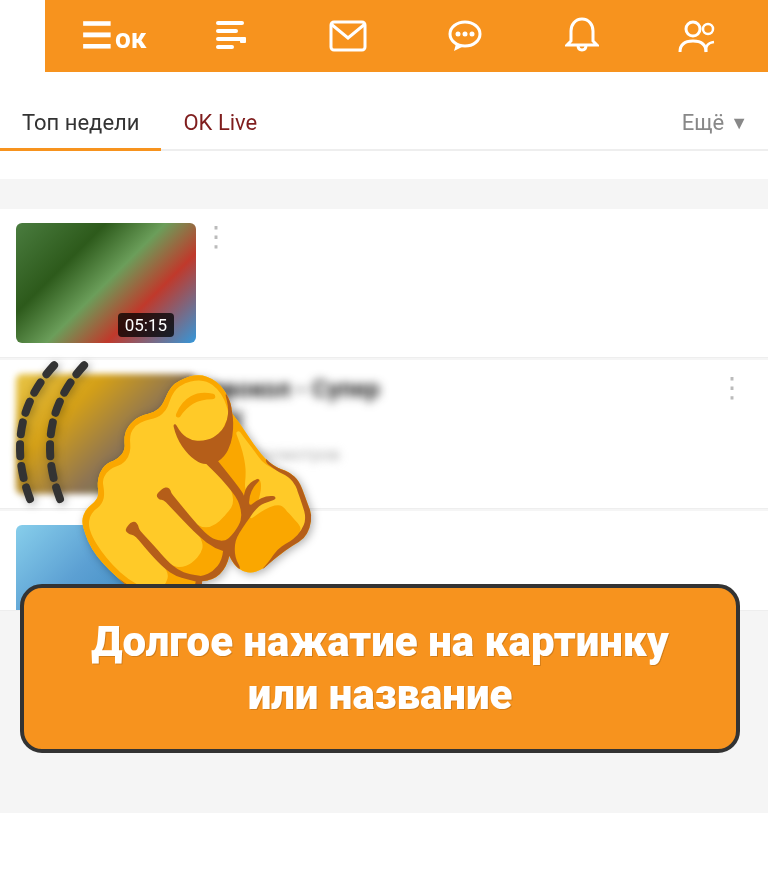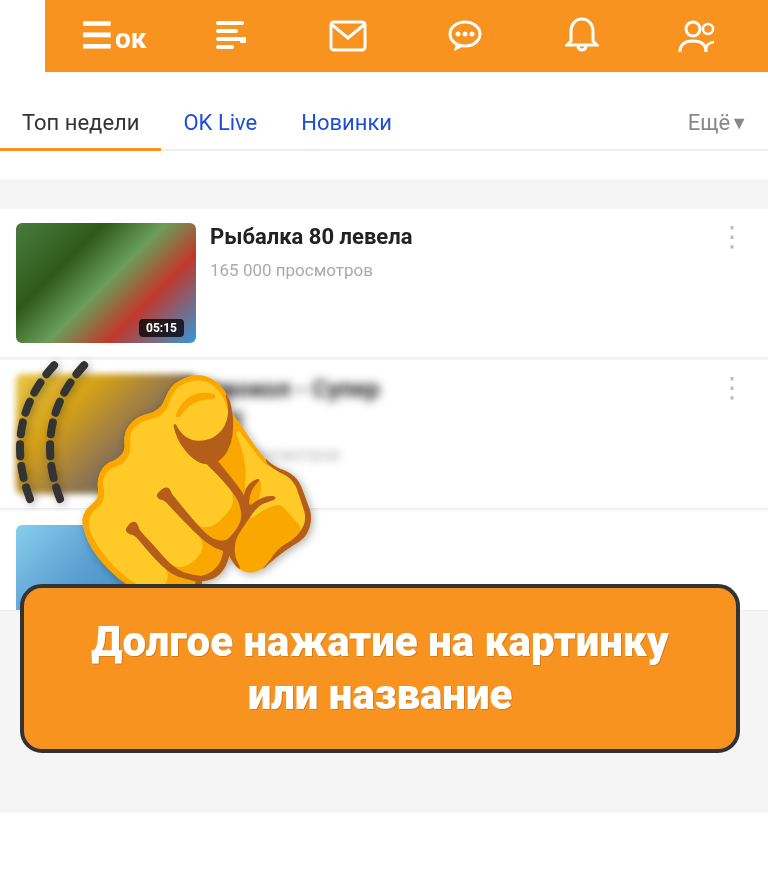--- a/index.html
+++ b/index.html
@@ -39,21 +39,21 @@
     .tab-bar {
       display: flex;
       align-items: center;
       border-bottom: 2px solid #eee;
       background: #fff;
       position: relative;
     }
     .tab-item {
       padding: 18px 22px 14px;
       font-size: 22px;
-      color: #1d4ed8;
+      color: #7f1d1d;
       cursor: pointer;
       white-space: nowrap;
       position: relative;
     }
     .tab-item.active {
       color: #333;
     }
     .tab-item.active::after {
       content: '';
       position: absolute;
@@ -64,20 +64,21 @@
       background: #f7931e;
     }
     .tab-more {
       margin-left: auto;
       padding: 18px 20px 14px;
       font-size: 22px;
       color: #888;
       cursor: pointer;
       display: flex;
       align-items: center;
+      gap: 6px;
     }
     .ok-site-link {
       color: #f7931e;
       font-size: 22px;
       font-weight: bold;
       position: absolute;
       right: 70px;
       bottom: -28px;
       white-space: nowrap;
     }
@@ -114,27 +115,27 @@
     .video-thumb-2 {
       background: linear-gradient(135deg, #e8c547 0%, #d4a017 30%, #8B7355 60%, #5d8a3c 100%);
     }
     .video-thumb-3 {
       background: linear-gradient(135deg, #87CEEB 0%, #5ca0d3 40%, #2e7fb8 100%);
       height: 90px;
     }
     .video-duration {
       position: absolute;
       bottom: 6px;
-      right: 12px;
+      right: 22px;
       background: rgba(0,0,0,0.75);
       color: #fff;
-      font-size: 12px;
+      font-size: 17px;
       padding: 2px 7px;
       border-radius: 4px;
-      font-weight: bold;
+      font-weight: normal;
     }
     .video-info {
       flex: 1;
       padding-left: 14px;
     }
     .video-title {
       font-size: 22px;
       font-weight: bold;
       color: #222;
       line-height: 1.3;
@@ -272,42 +273,35 @@
   </nav>
 
   <div class="tab-section">
     <div class="tab-bar">
       <div class="tab-item active">
         <span>Топ недели</span>
       </div>
       <div class="tab-item">
         <span>OK Live</span>
       </div>
-      <div class="tab-item">
-        <span>Новинки</span>
-      </div>
       <div class="tab-more">
         <span>Ещё</span>
         <span style="font-size:18px;">▼</span>
       </div>
     </div>
     <div class="ok-site-link">
       <span>На сайте OK.ru</span>
     </div>
   </div>
 
   <div class="content" style="position:relative; padding-bottom: 200px;">
 
     <div class="video-item">
       <div class="video-thumb video-thumb-1">
         <div class="video-duration">05:15</div>
-      </div>
-      <div class="video-info">
-        <div class="video-title">Рыбалка 80 левела</div>
-        <div class="video-views">165 000 просмотров</div>
       </div>
       <div class="video-more-btn">⋮</div>
     </div>
 
     <div class="video-item blurred">
       <div class="video-thumb video-thumb-2" style="filter:blur(3px);"></div>
       <div class="video-info">
         <div class="video-title" style="filter:blur(5px); font-size:24px; font-weight:bold; color:#222;">овокол - Супер<br>ея!</div>
         <div class="video-views" style="filter:blur(4px); font-size:17px; color:#aaa;">340 просмотров</div>
       </div>

